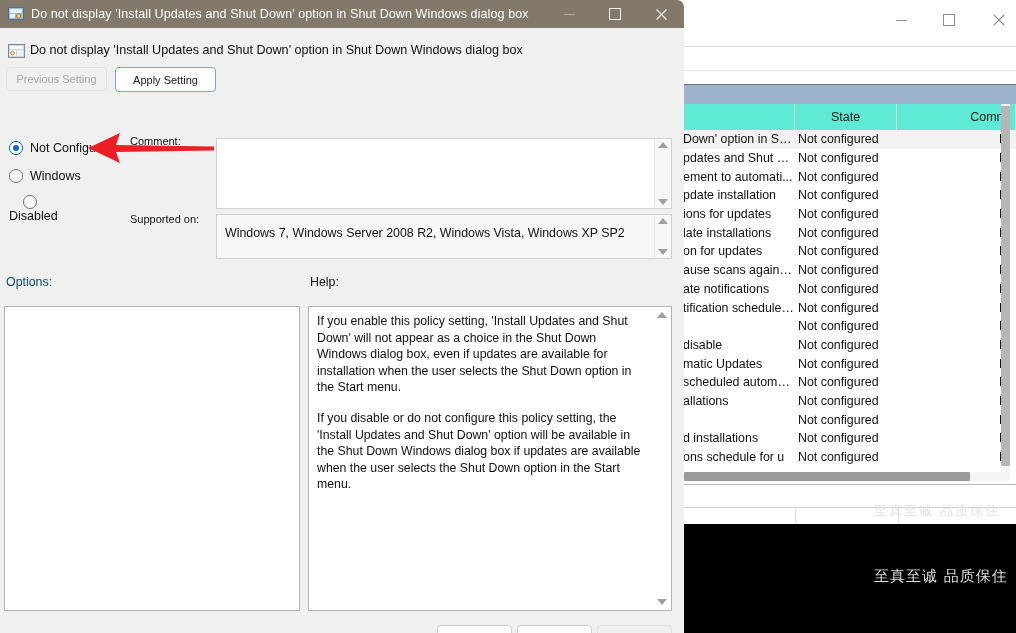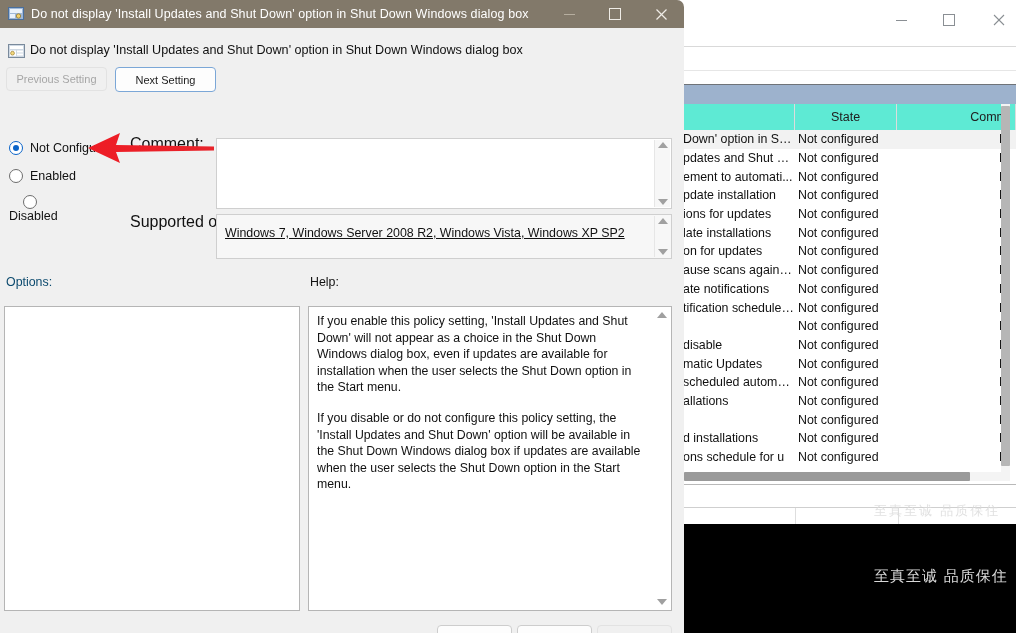--- a/index.html
+++ b/index.html
@@ -196,33 +196,33 @@
   .radio-row.checked .rb::after {
     content: ""; position: absolute; left: 3px; top: 3px;
     width: 6px; height: 6px; border-radius: 50%; background: #0b64c8;
   }
   .radio-row .lbl { font-size: 12.5px; color: #111111; white-space: nowrap; }
   #rb-notconfig { left: 9px; top: 111px; }
   #rb-enabled   { left: 9px; top: 139px; }
   #rb-disabled  { left: 9px; top: 167px; flex-direction: column; }
 
   
-  .field-label { position: absolute; font-size: 16px; color: #111111; text-align: right; }
+  .field-label { position: absolute; font-size: 11px; color: #111111; text-align: right; }
   #lbl-comment  { left: 130px; top: 107px; }
   #lbl-supported{ left: 130px; top: 185px; }
 
   .textbox {
     position: absolute; box-sizing: border-box;
     background: #ffffff; border: 1px solid #cfcfcf;
   }
   #comment-box   { left: 216px; top: 110px; width: 456px; height: 71px; }
   #supported-box { left: 216px; top: 186px; width: 456px; height: 45px; background:#f7f7f7; }
   #supported-box .txt {
     position: absolute; left: 8px; top: 11px;
-    font-size: 12.4px; color: #111111; white-space: nowrap; text-decoration: underline;
+    font-size: 12.4px; color: #111111; white-space: nowrap;
   }
 
   
   .mini-sb {
     position: absolute; right: 1px; top: 1px; width: 16px; bottom: 1px;
     background: #f7f7f7; border-left: 1px solid #e6e6e6;
     display: flex; flex-direction: column; justify-content: space-between;
     align-items: center; padding: 2px 0; box-sizing: border-box;
   }
   .tri-up, .tri-dn {
@@ -451,29 +451,29 @@
           <rect x="2" y="3" width="13" height="3" fill="#ffffff"></rect>
           <rect x="2" y="7.5" width="6" height="5.5" fill="#ffffff"></rect>
           <rect x="9" y="7.5" width="6" height="2" fill="#ffffff"></rect>
           <rect x="9" y="10.5" width="6" height="2" fill="#ffffff"></rect>
           <circle cx="4.5" cy="10.2" r="1.9" fill="#f4d980" stroke="#8a6d1f" stroke-width="0.6"></circle>
         </svg>
       </div>
       <div class="hdr-title">Do not display 'Install Updates and Shut Down' option in Shut Down Windows dialog box</div>
 
       <div class="btn disabled" id="prev-setting">Previous Setting</div>
-      <div class="btn default" id="next-setting">Next Setting</div>
+      <div class="btn default" id="next-setting">Apply Setting</div>
 
       <div class="radio-row checked" id="rb-notconfig">
         <span class="rb"></span>
         <span class="lbl">Not Configured</span>
       </div>
       <div class="radio-row" id="rb-enabled">
         <span class="rb"></span>
-        <span class="lbl">Enabled</span>
+        <span class="lbl">Windows</span>
       </div>
       <div class="radio-row" id="rb-disabled">
         <span class="rb"></span>
         <span class="lbl">Disabled</span>
       </div>
 
       <div class="field-label" id="lbl-comment">Comment:</div>
       <div class="textbox" id="comment-box">
         <div class="mini-sb">
           <span class="tri-up"></span>

